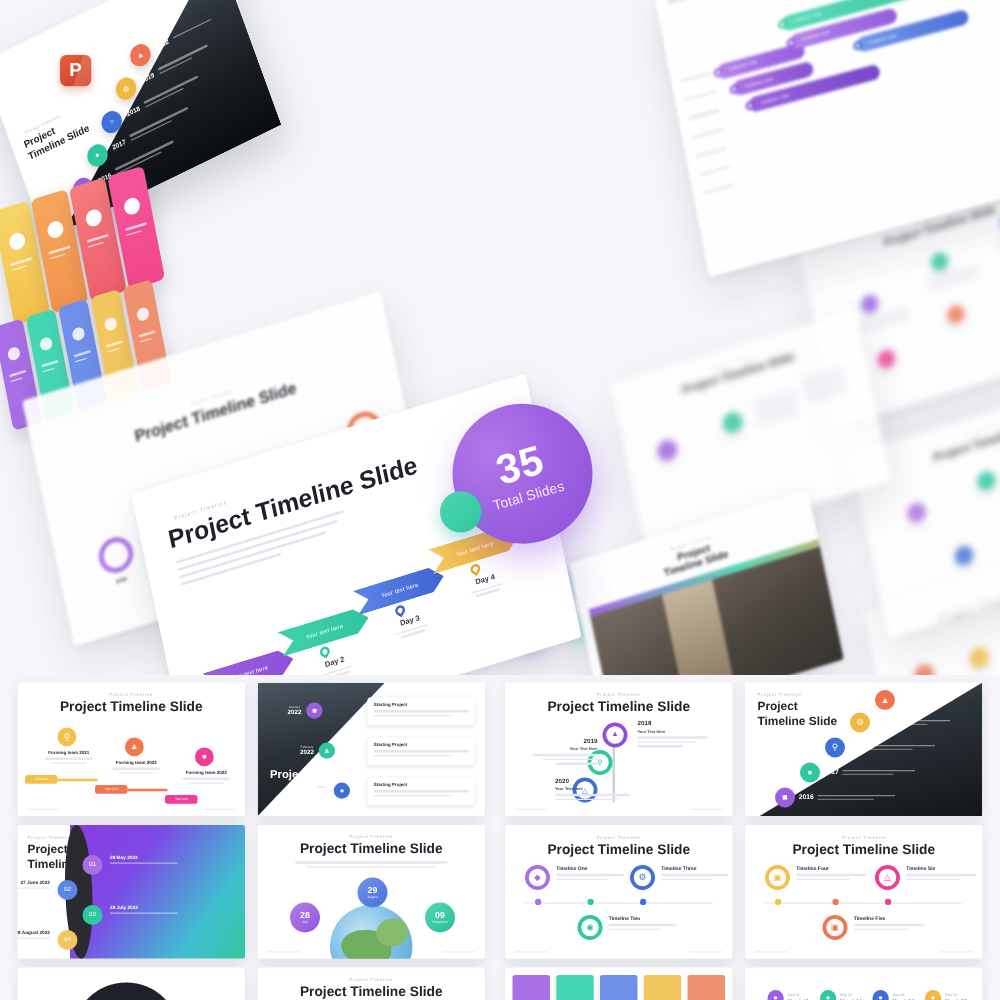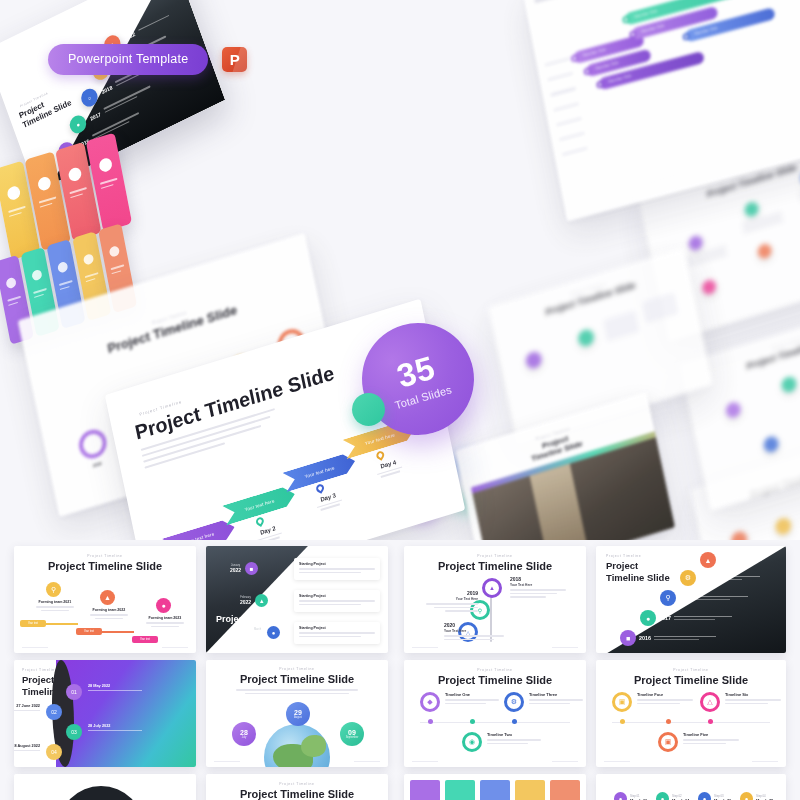--- a/index.html
+++ b/index.html
@@ -538,21 +538,20 @@
       </div>
     </div>
 
     <div id="dot-teal"></div>
     <div id="badge35">
       <div class="n">35</div>
       <div class="t">Total Slides</div>
     </div>
 
     <div class="badge-row">
-      <div class="pill">Powerpoint Template</div>
       <div class="ppt-icon">
           <span>P</span>
         </div>
     </div>
   </div>
 
   <div id="grid">
 
     <div class="thumb" style="left:14px;top:6px;width:182px;height:107px;">
       <div class="t-kick" style="margin-top:8px;">Project Timeline</div>

